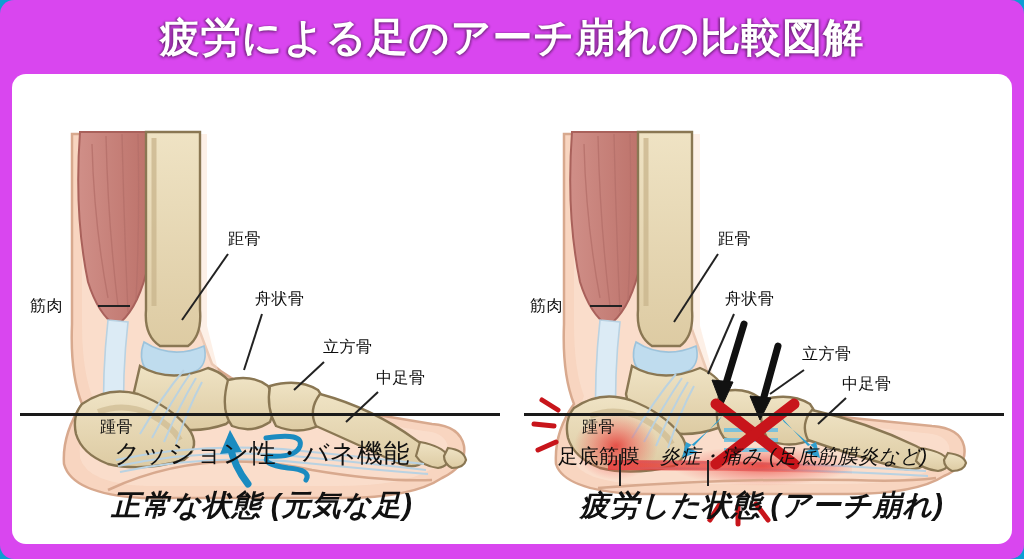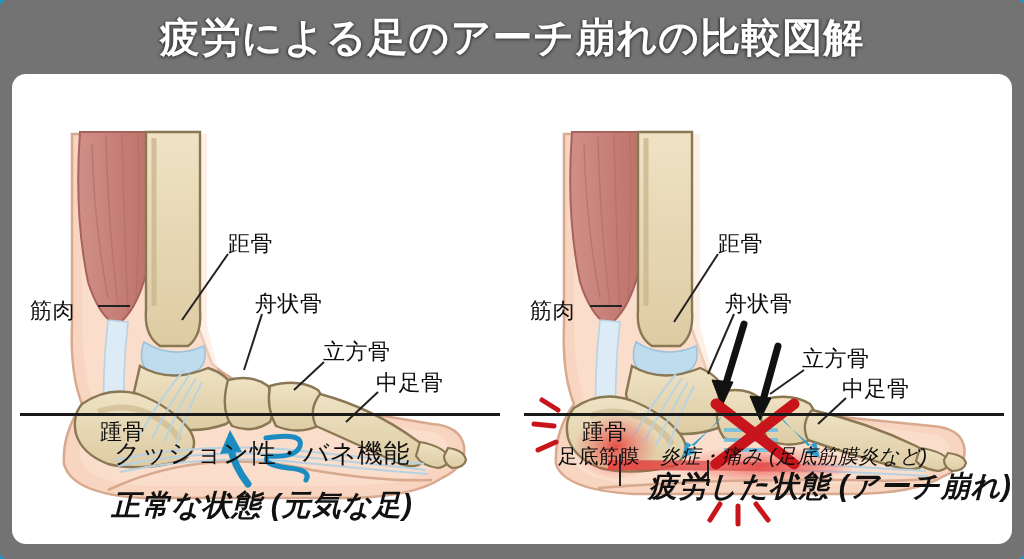--- a/index.html
+++ b/index.html
@@ -1,21 +1,21 @@
 <!DOCTYPE html>
 <html lang="ja"><head>
 <meta charset="utf-8">
 <style>
   html,body{margin:0;padding:0;}
   body{
     width:1024px;height:559px;overflow:hidden;
     font-family:"Liberation Sans","DejaVu Sans",sans-serif;
     background:#0d9dd3;
   }
-  #root{position:relative;width:1024px;height:559px;background:#737373;border-radius:6px;overflow:hidden;}
+  #root{position:relative;width:1024px;height:559px;background:#d946ef;border-radius:14px;overflow:hidden;}
 
   
   .header{position:absolute;left:0;top:0;width:1024px;height:74px;display:flex;align-items:center;justify-content:center;}
   .header-title{
     color:#ffffff;font-size:40px;font-weight:bold;letter-spacing:1px;line-height:1;
     text-shadow:-2px 0 2px rgba(0,0,0,.30), 0 2px 3px rgba(0,0,0,.30), 2px 0 2px rgba(0,0,0,.20);
     white-space:nowrap;
   }
 
   
@@ -26,21 +26,21 @@
   .half.right{left:500px;}
 
   
   .ground{position:absolute;height:3px;background:#1a1a1a;}
 
   
   .sub-caption{position:absolute;width:100%;text-align:center;font-size:26px;color:#111;font-weight:500;letter-spacing:.5px;white-space:nowrap;}
   .main-caption{position:absolute;width:100%;text-align:center;font-size:29px;color:#111;font-weight:bold;letter-spacing:1px;white-space:nowrap;font-style:italic;}
 
   
-  .lbl{position:absolute;font-size:22px;color:#0d0d0d;font-weight:500;white-space:nowrap;letter-spacing:.5px;}
+  .lbl{position:absolute;font-size:16px;color:#0d0d0d;font-weight:500;white-space:nowrap;letter-spacing:.5px;}
   .lbl-sm{font-size:20px;}
 
   svg.art{position:absolute;left:0;top:0;width:500px;height:470px;overflow:visible;}
   .leader{stroke:#222;stroke-width:2;fill:none;}
 </style>
 </head>
 <body>
 
 <div id="root">
 
@@ -281,17 +281,17 @@
       <div class="lbl" style="left:18px;top:222px;">筋肉</div>
       <div class="lbl" style="left:206px;top:155px;">距骨</div>
       <div class="lbl" style="left:213px;top:215px;">舟状骨</div>
       <div class="lbl" style="left:290px;top:270px;">立方骨</div>
       <div class="lbl" style="left:330px;top:300px;">中足骨</div>
       <div class="lbl" style="left:70px;top:343px;">踵骨</div>
 
       <div class="lbl lbl-sm" style="left:38px;top:369px;margin-left:8px;">足底筋膜</div>
       <div class="lbl lbl-sm" style="left:148px;top:369px;font-style:italic;">炎症・痛み (足底筋膜炎など)</div>
 
-      <div class="main-caption" style="top:393px;text-align:right;">疲労した状態 (アーチ崩れ)</div>
+      <div class="main-caption" style="top:412px;">疲労した状態 (アーチ崩れ)</div>
     </div>
 
   </div>
 </div>
 
 </body></html>

